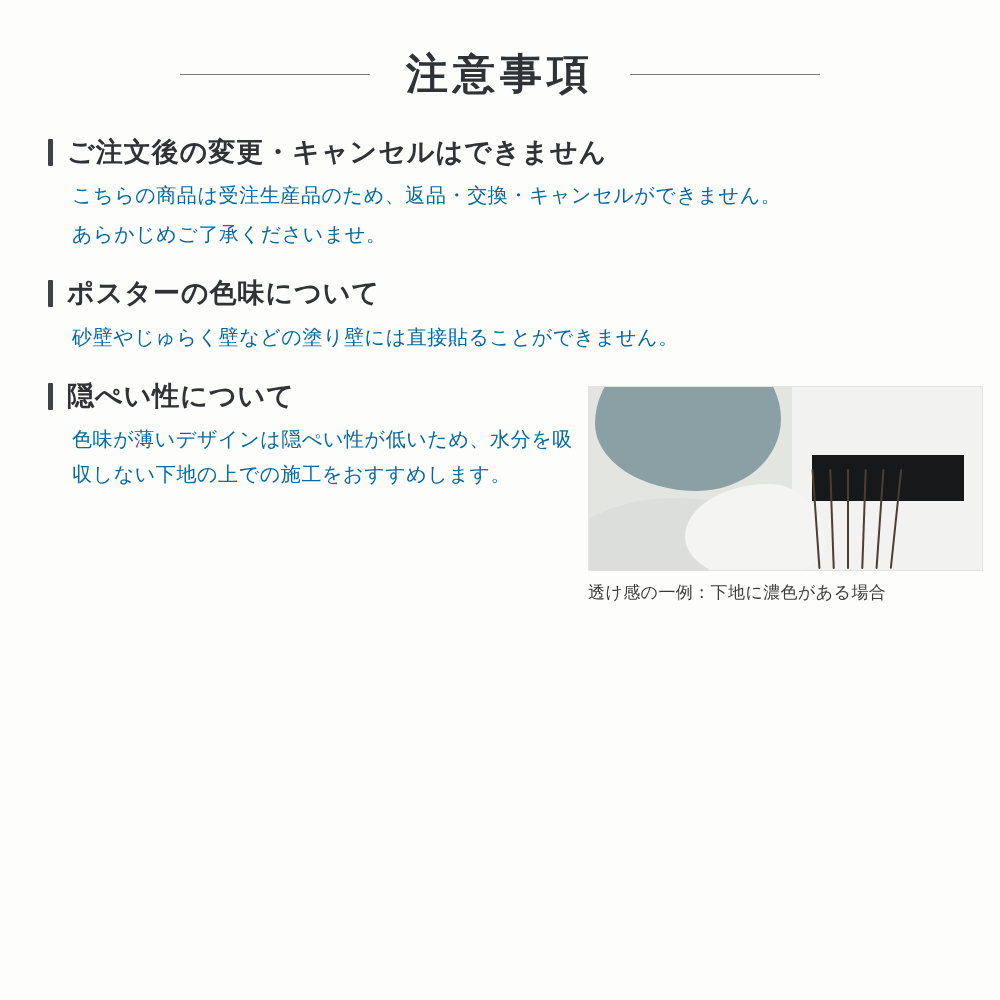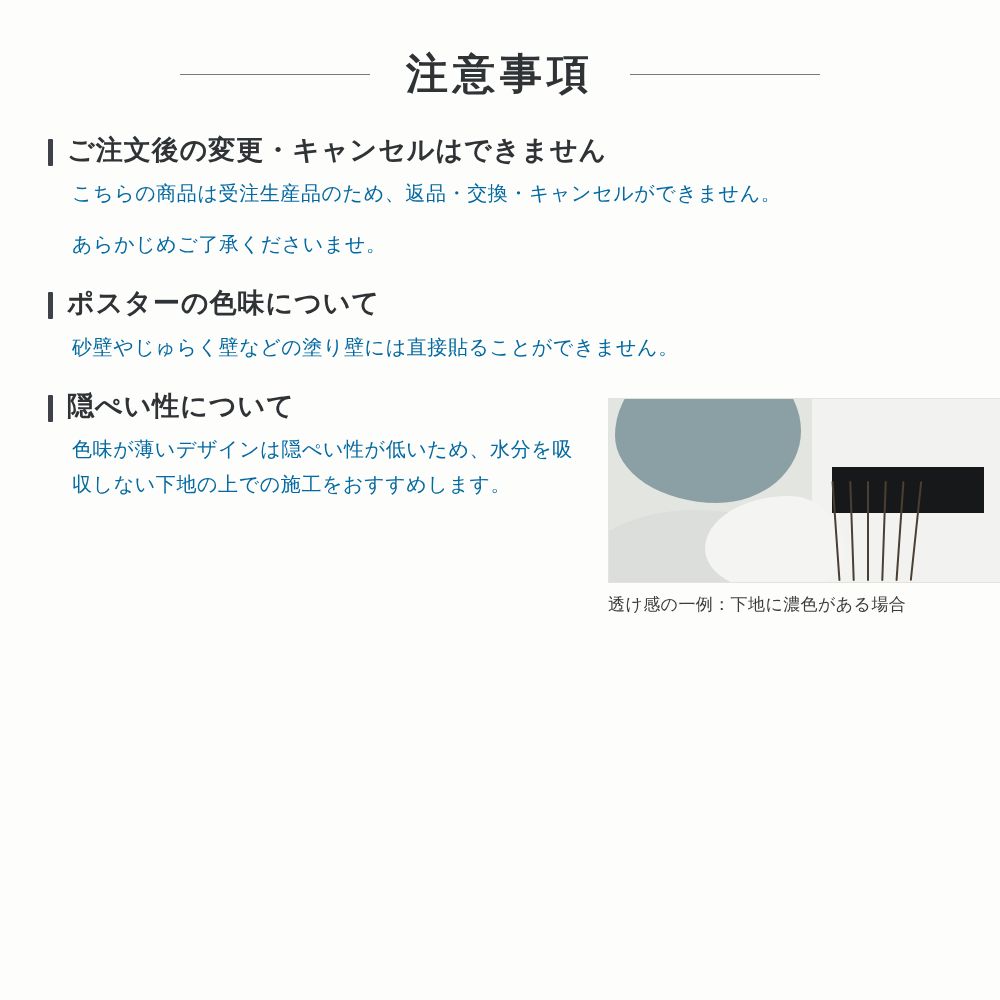--- a/index.html
+++ b/index.html
@@ -38,21 +38,20 @@
     font-size: 42px;
     letter-spacing: 5px;
     font-weight: 700;
     color: #2f3336;
     white-space: nowrap;
   }
 
   
   .content {
     padding: 34px 48px 0 48px;
-    font-family: Liberation Mono, monospace;
   }
   .section {
     margin-bottom: 26px;
   }
   .section:last-child { margin-bottom: 0; }
 
   .heading {
     display: flex;
     align-items: center;
     gap: 14px;
@@ -73,27 +72,26 @@
     line-height: 1.2;
   }
   .body-text {
     font-size: 20px;
     line-height: 1.72;
     color: #0369a1;
     letter-spacing: 0.6px;
     margin: 0;
     padding-left: 24px;
   }
-  .body-text + .body-text { margin-top: 16px; }
+  .body-text + .body-text { margin-top: 4px; }
 
   
   .split {
     display: flex;
     align-items: flex-start;
-    gap: 20px;
   }
   .split-left {
     flex: 0 0 540px;
   }
   .split-right {
     flex: 1;
     margin-top: 6px;
   }
   .figure {
     width: 395px;

